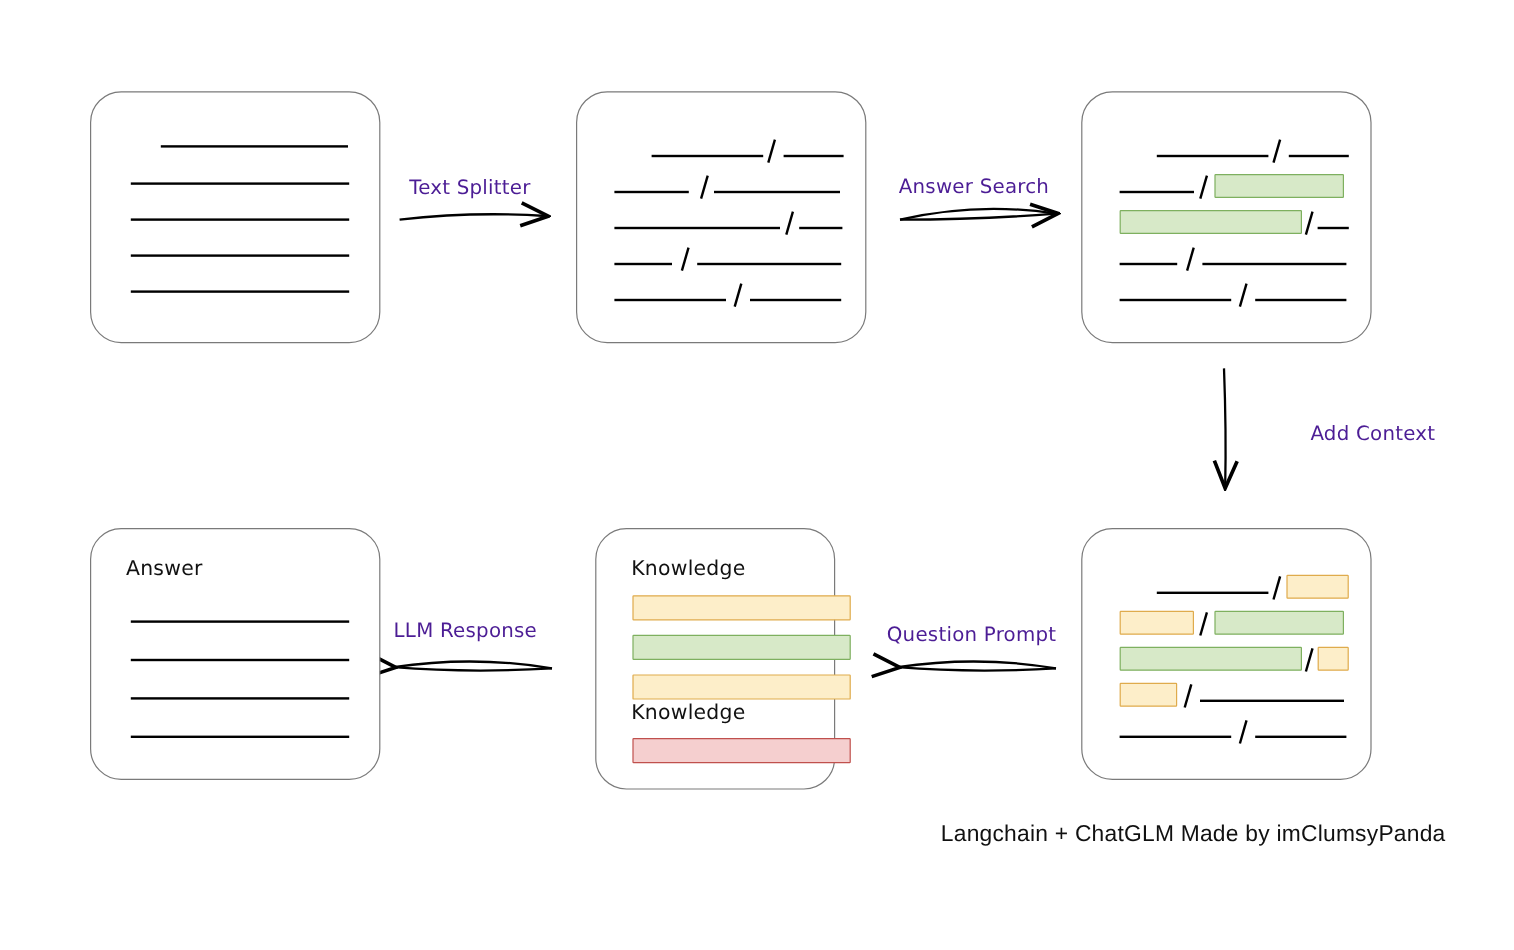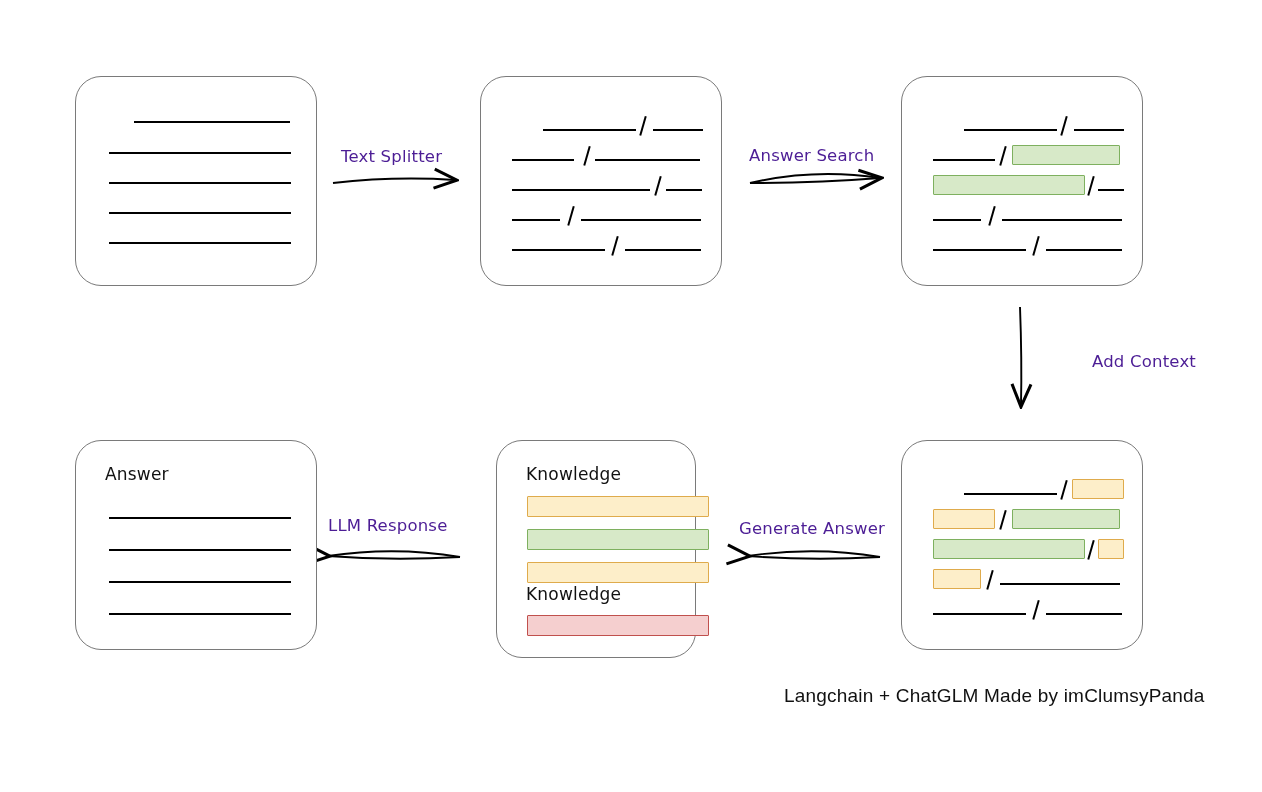--- a/index.html
+++ b/index.html
@@ -127,21 +127,21 @@
 
     <g>
       <path d="M460,557 Q395,546 328,556" fill="none" stroke="#000" stroke-width="1.9"></path>
       <path d="M460,557 Q392,561 328,556" fill="none" stroke="#000" stroke-width="1.9" marker-end="url(#ahl)"></path>
     </g>
   </svg>
 
   <div class="edge-label" style="left:341px; top:147px;">Text Splitter</div>
   <div class="edge-label" style="left:749px; top:146px;">Answer Search</div>
   <div class="edge-label" style="left:1092px; top:352px;">Add Context</div>
-  <div class="edge-label" style="left:739px; top:519px;">Generate Answer</div>
+  <div class="edge-label" style="left:739px; top:519px;">Question Prompt</div>
   <div class="edge-label" style="left:328px; top:516px;">LLM Response</div>
 
   <div class="node" style="left:75px; top:76px; width:242px; height:210px;">
     <div class="rowline" style="left:58px;  top:44px;  width:156px;"></div>
     <div class="rowline" style="left:33px;  top:75px;  width:182px;"></div>
     <div class="rowline" style="left:33px;  top:105px; width:182px;"></div>
     <div class="rowline" style="left:33px;  top:135px; width:182px;"></div>
     <div class="rowline" style="left:33px;  top:165px; width:182px;"></div>
   </div>
 

